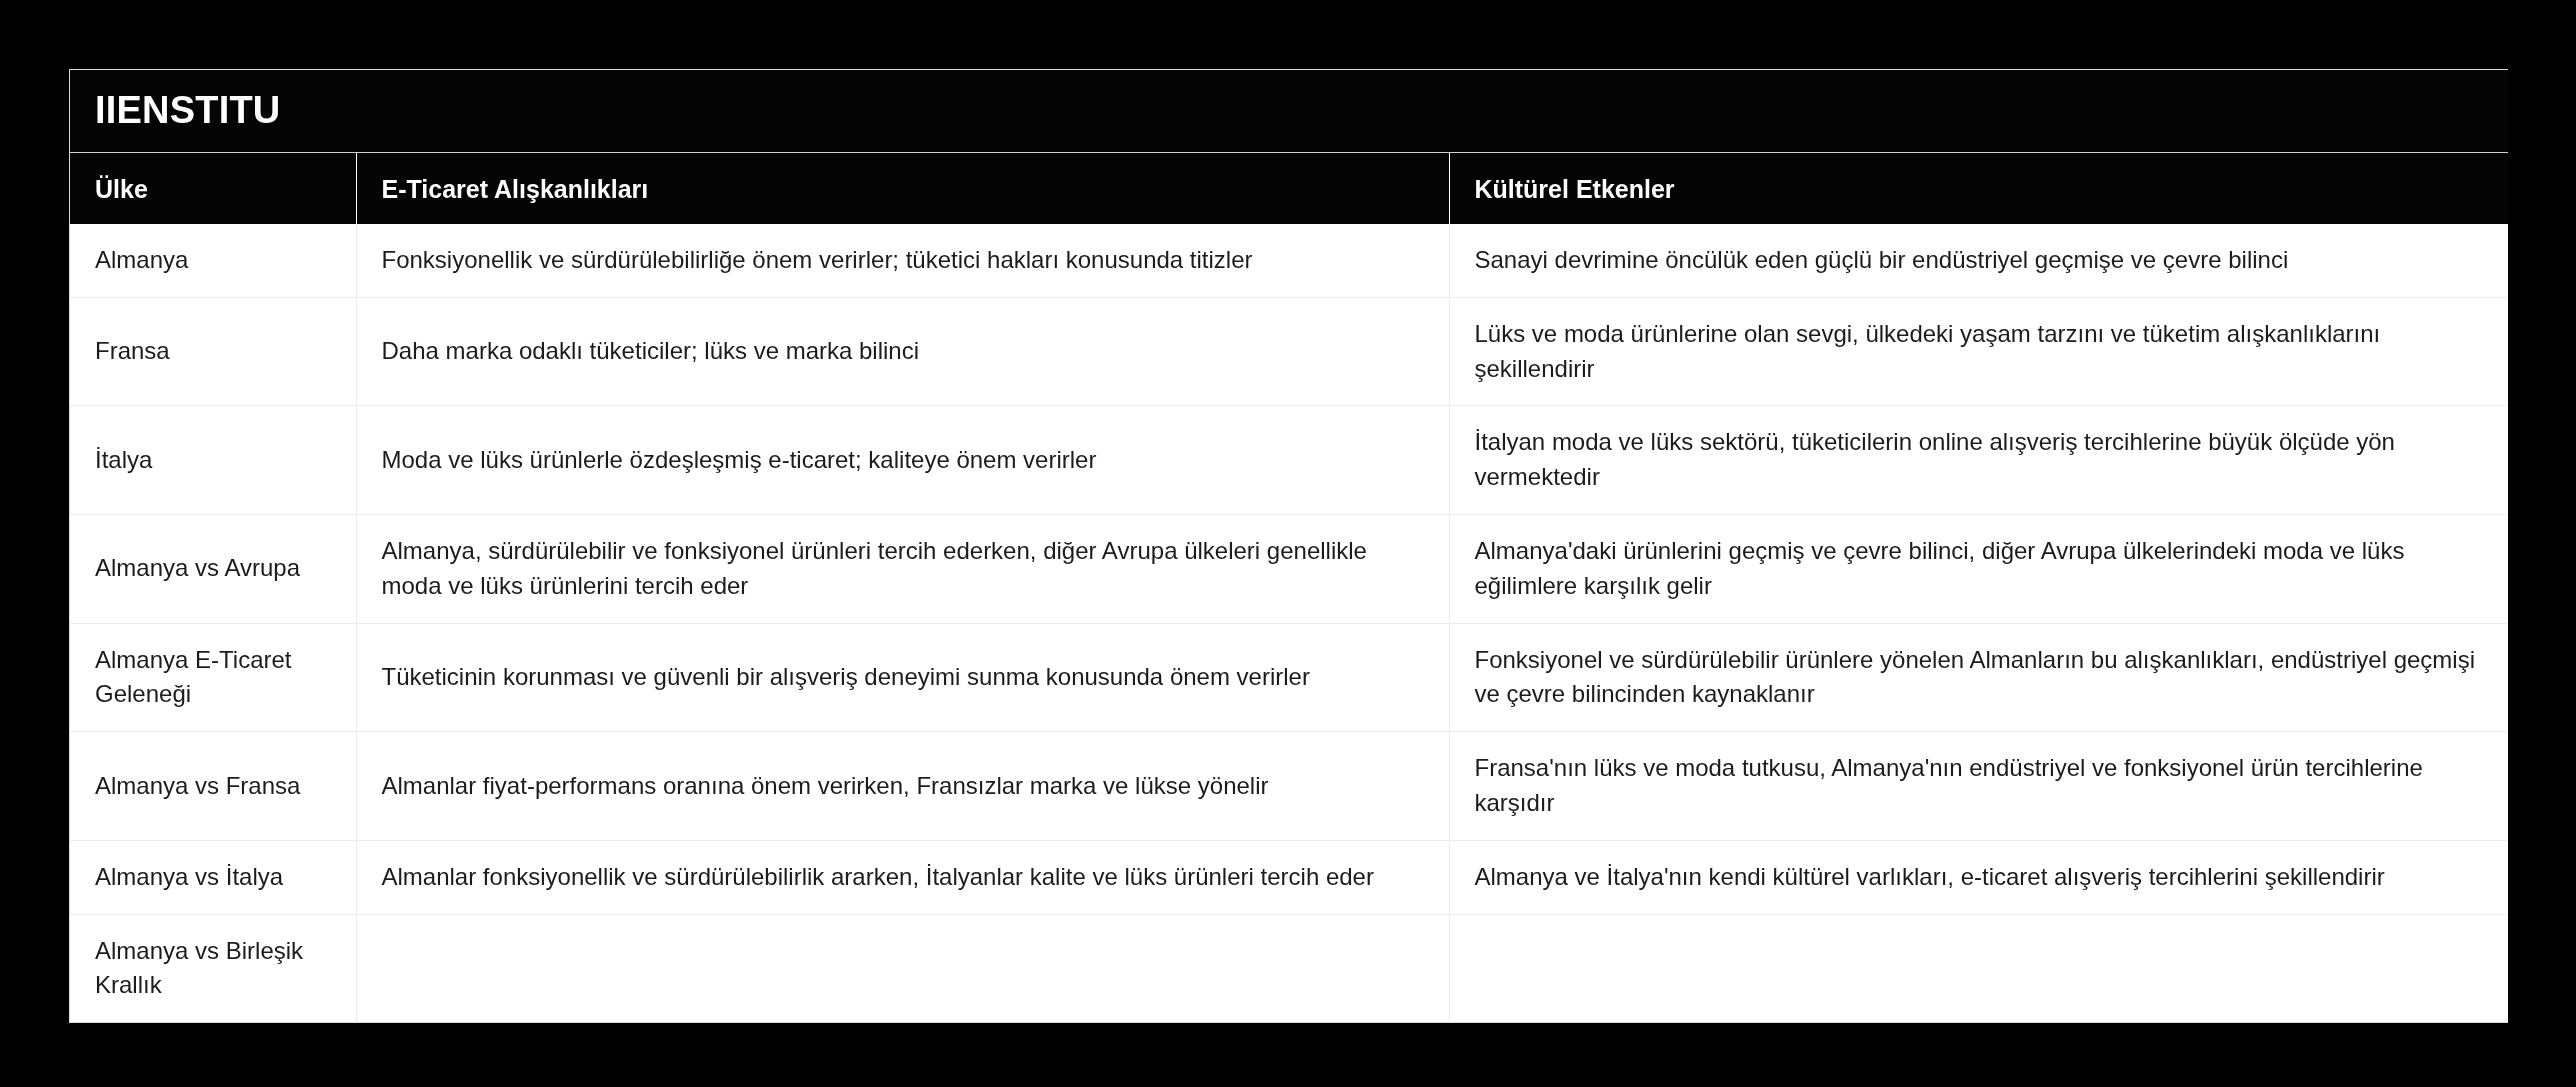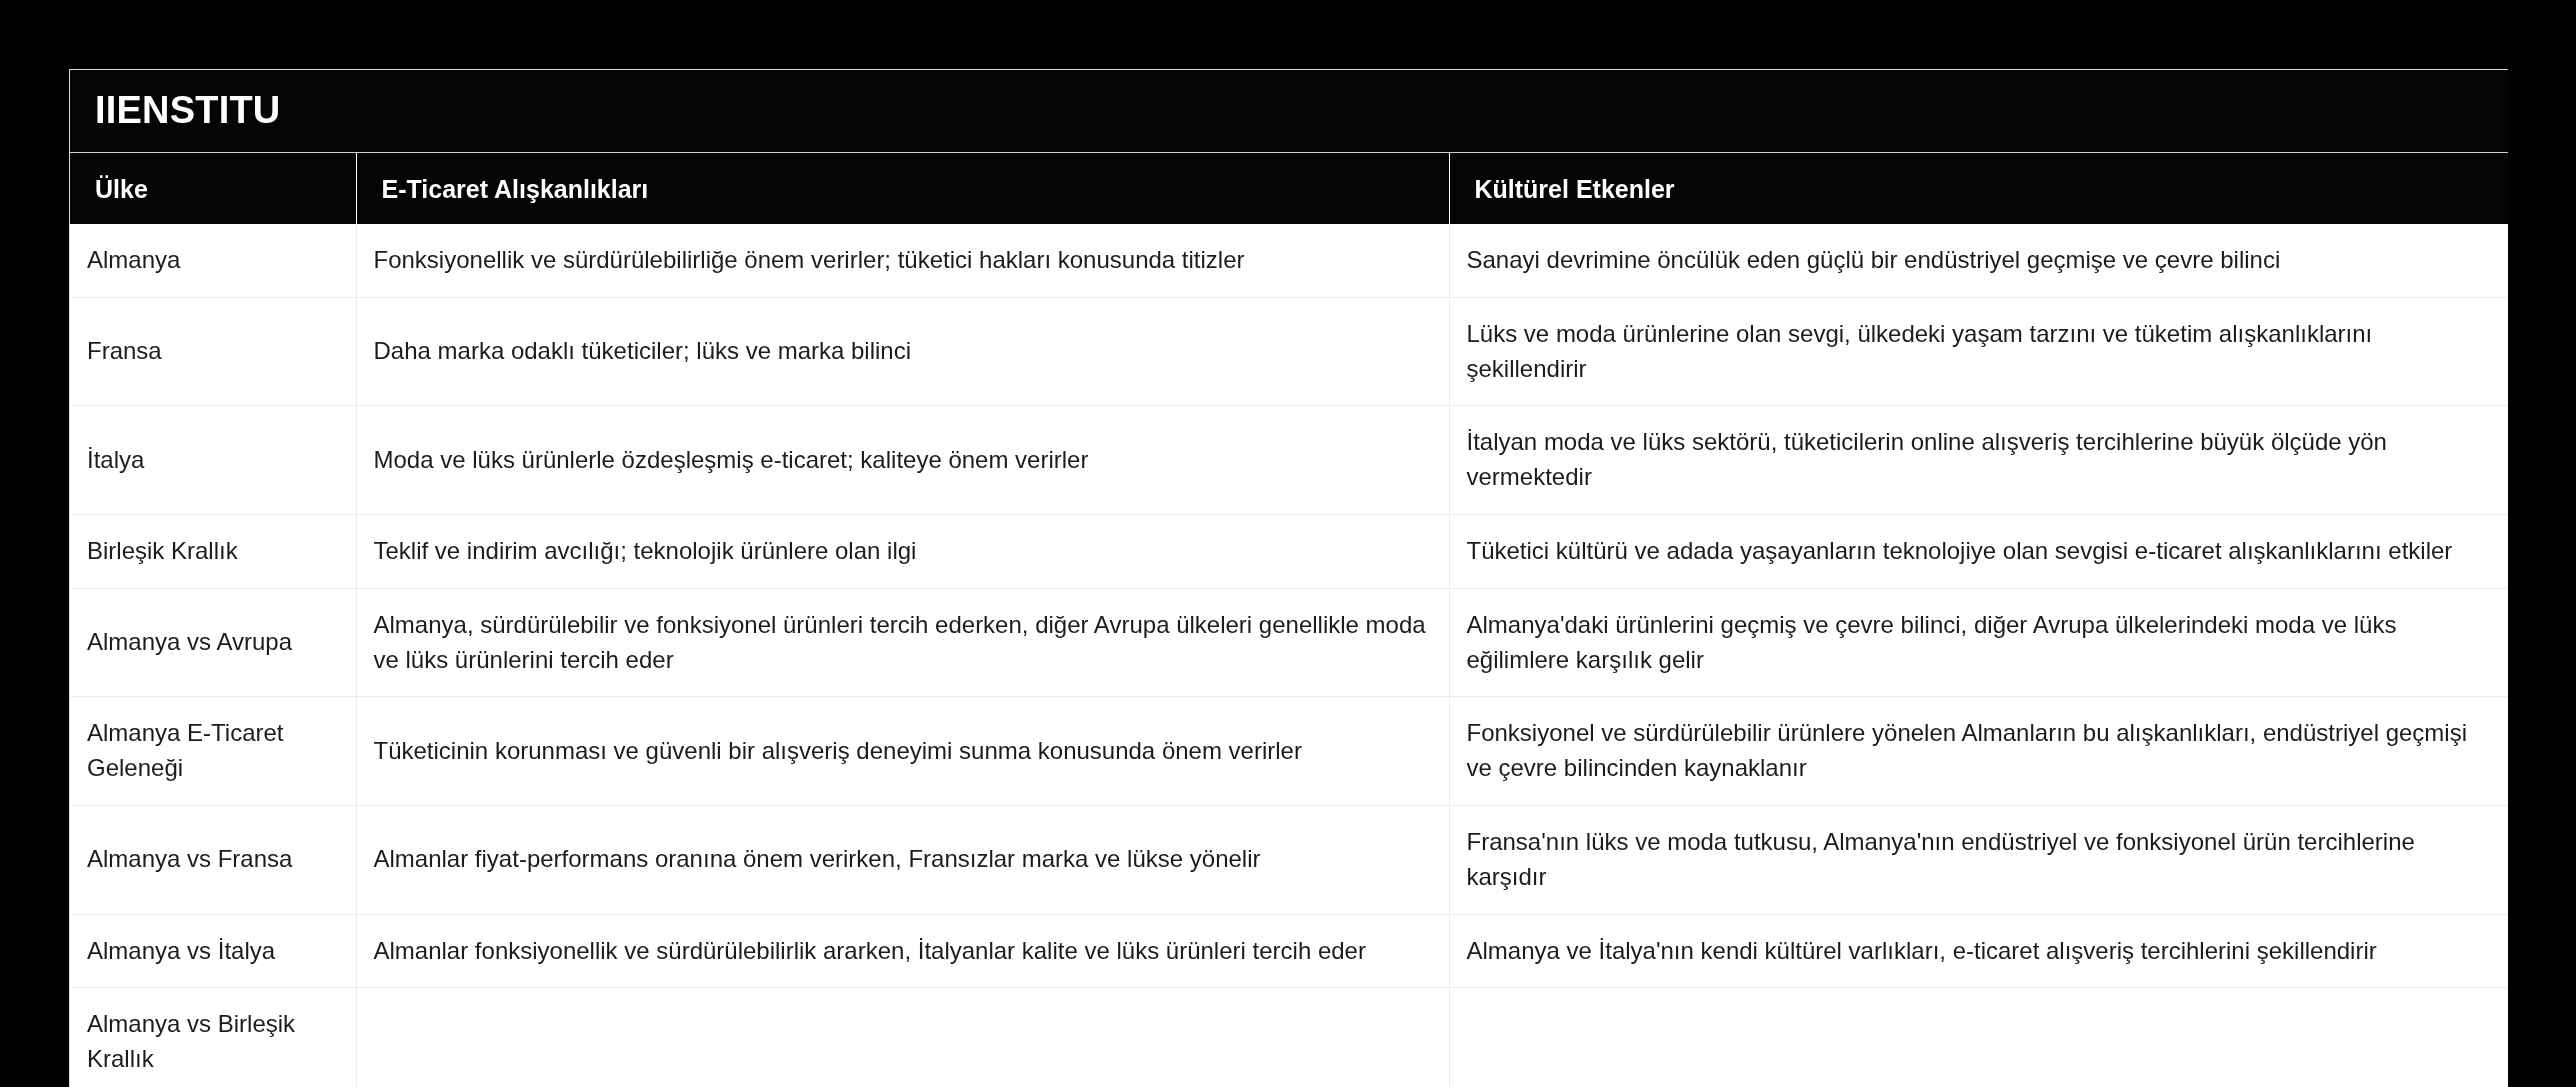--- a/index.html
+++ b/index.html
@@ -67,21 +67,21 @@
     border-right: 1.9px solid #ffffff;
     box-sizing: border-box;
   }
   thead th:last-child { border-right: none; }
 
   
   tbody td {
     font-size: 24px;
     color: #1c1c1c;
     line-height: 1.45;
-    padding: 19px 17px;
+    padding: 19px 25px;
     vertical-align: middle;
     border-bottom: 1.9px solid #ececec;
     border-right: 1.9px solid #ececec;
     background: #ffffff;
     box-sizing: border-box;
   }
   tbody td:last-child { border-right: none; }
   tbody tr:last-child td { border-bottom: none; }
 
   .col-country { width: 286px; }
@@ -144,31 +144,20 @@
             </td>
           <td>
               <span class="cell-text">Moda ve lüks ürünlerle özdeşleşmiş e-ticaret; kaliteye önem verirler</span>
             </td>
           <td>
               <span class="cell-text">İtalyan moda ve lüks sektörü, tüketicilerin online alışveriş tercihlerine büyük ölçüde yön vermektedir</span>
             </td>
         </tr>
         <tr>
           <td>
-              <span class="cell-text">Birleşik Krallık</span>
-            </td>
-          <td>
-              <span class="cell-text">Teklif ve indirim avcılığı; teknolojik ürünlere olan ilgi</span>
-            </td>
-          <td>
-              <span class="cell-text">Tüketici kültürü ve adada yaşayanların teknolojiye olan sevgisi e-ticaret alışkanlıklarını etkiler</span>
-            </td>
-        </tr>
-        <tr>
-          <td>
               <span class="cell-text">Almanya vs Avrupa</span>
             </td>
           <td>
               <span class="cell-text">Almanya, sürdürülebilir ve fonksiyonel ürünleri tercih ederken, diğer Avrupa ülkeleri genellikle moda ve lüks ürünlerini tercih eder</span>
             </td>
           <td>
               <span class="cell-text">Almanya'daki ürünlerini geçmiş ve çevre bilinci, diğer Avrupa ülkelerindeki moda ve lüks eğilimlere karşılık gelir</span>
             </td>
         </tr>
         <tr>

